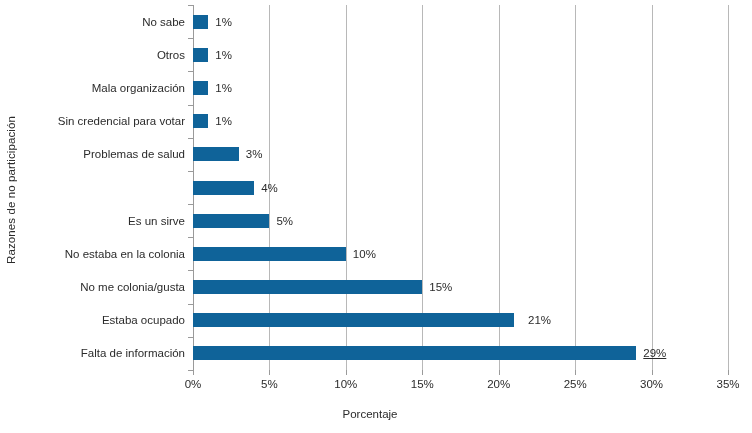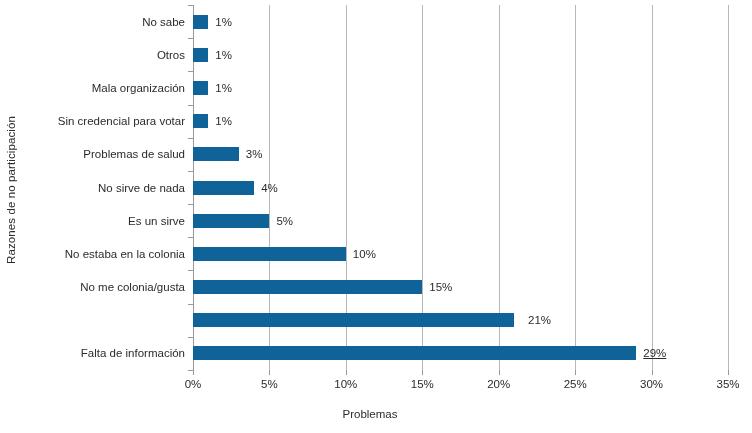--- a/index.html
+++ b/index.html
@@ -157,24 +157,24 @@
   <div class="y-axis-title">
     <span>Razones de no participación</span>
   </div>
 
   <div class="cat-labels" id="cat-labels">
       <div class="cat-label" style="top: 49.7727px; color: rgb(43, 43, 43);">Otros</div>
       <div class="cat-label" style="top: 16.5909px; color: rgb(43, 43, 43);">No sabe</div>
       <div class="cat-label" style="top: 82.9545px; color: rgb(43, 43, 43);">Mala organización</div>
       <div class="cat-label" style="top: 116.136px; color: rgb(43, 43, 43);">Sin credencial para votar</div>
       <div class="cat-label" style="top: 149.318px; color: rgb(43, 43, 43);">Problemas de salud</div>
-      <div class="cat-label" style="top: 182.5px; color: rgb(43, 43, 43);">No sirve de nada</div>
       <div class="cat-label" style="top: 215.682px; color: rgb(43, 43, 43);">Es un sirve</div>
       <div class="cat-label" style="top: 248.864px; color: rgb(43, 43, 43);">No estaba en la colonia</div>
       <div class="cat-label" style="top: 282.045px; color: rgb(43, 43, 43);">No me colonia/gusta</div>
+      <div class="cat-label" style="top: 315.227px; color: rgb(43, 43, 43);">Estaba ocupado</div>
       <div class="cat-label" style="top: 348.409px; color: rgb(43, 43, 43);">Falta de información</div>
     </div>
 
   <div class="plot" id="plot">
     <div class="gridlines" id="gridlines">
         <div class="gridline zero" style="left: 0px;"></div>
         <div class="gridline" style="left: 76.4286px;"></div>
         <div class="gridline" style="left: 152.857px;"></div>
         <div class="gridline" style="left: 229.286px;"></div>
         <div class="gridline" style="left: 305.714px;"></div>
@@ -240,21 +240,21 @@
         <div class="ytick" style="top: 265.455px;"></div>
         <div class="ytick" style="top: 298.636px;"></div>
         <div class="ytick" style="top: 331.818px;"></div>
         <div class="ytick" style="top: 365px;"></div>
       </div>
   </div>
 
   <div id="xticks-layer"></div>
 
   <div class="x-axis-title">
-    <span class="x-axis-title-inner">Problemas</span>
+    <span class="x-axis-title-inner">Porcentaje</span>
   </div>
 
 <div class="tickmark" style="left: 193px; top: 370px;"></div>
     <div class="x-tick-label" style="left: 193px; color: rgb(43, 43, 43);">0%</div>
     <div class="tickmark" style="left: 269.429px; top: 370px;"></div>
     <div class="x-tick-label" style="left: 269.429px; color: rgb(43, 43, 43);">5%</div>
     <div class="tickmark" style="left: 345.857px; top: 370px;"></div>
     <div class="x-tick-label" style="left: 345.857px; color: rgb(43, 43, 43);">10%</div>
     <div class="tickmark" style="left: 422.286px; top: 370px;"></div>
     <div class="x-tick-label" style="left: 422.286px; color: rgb(43, 43, 43);">15%</div>

